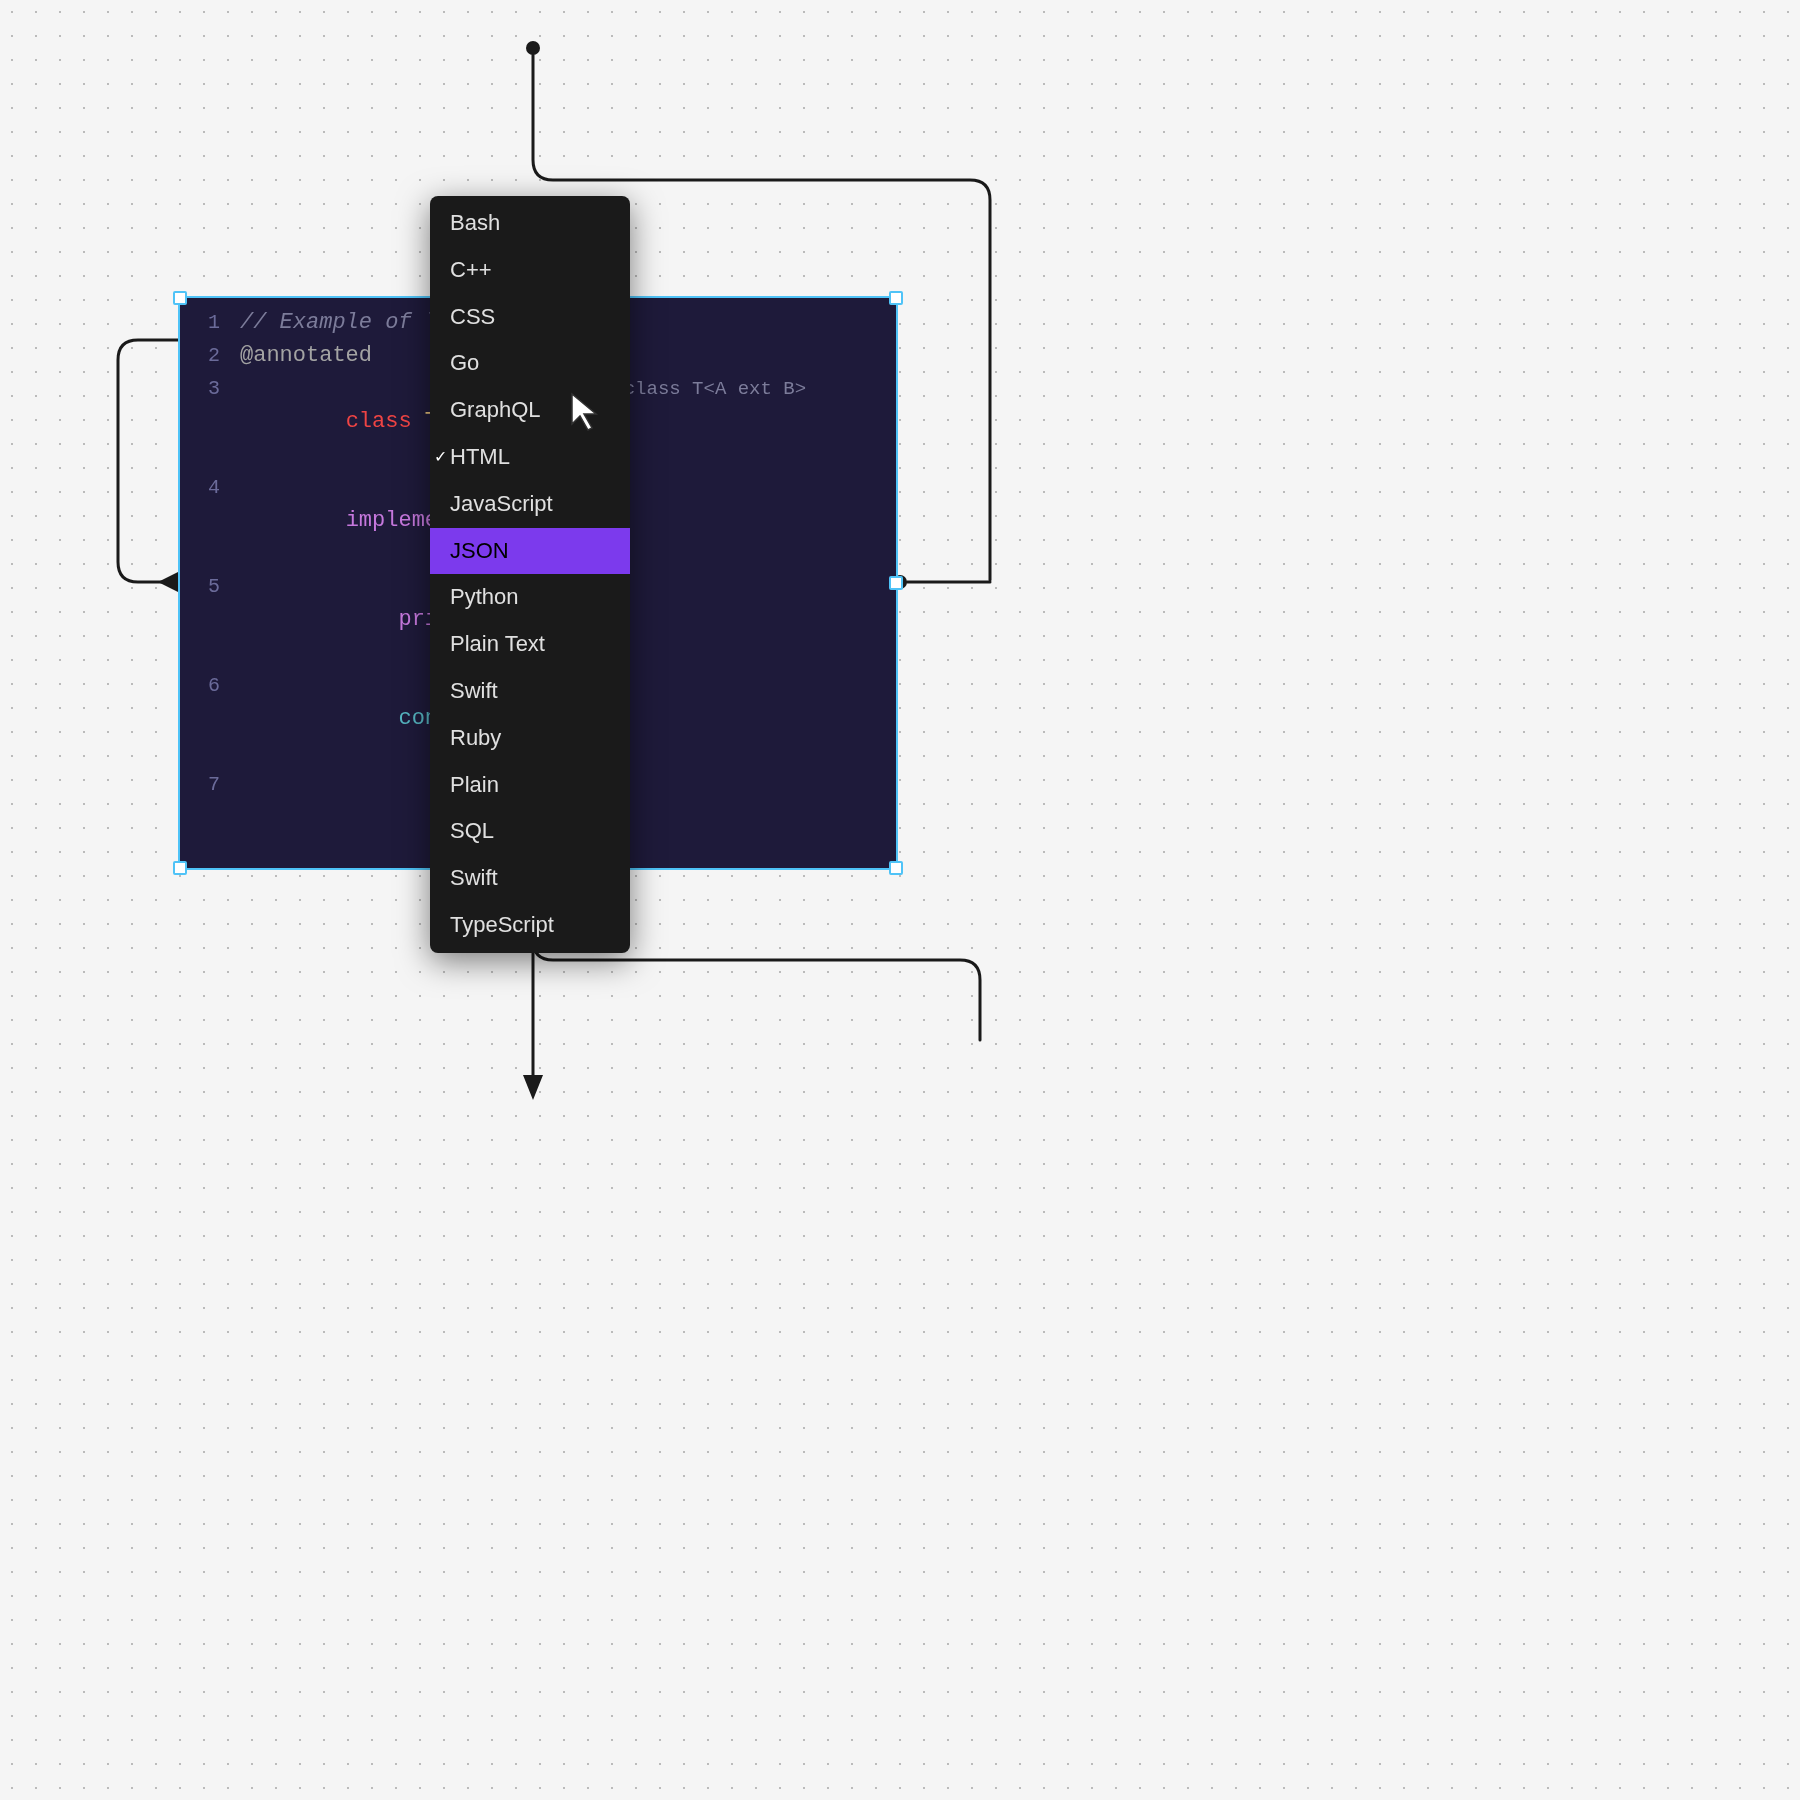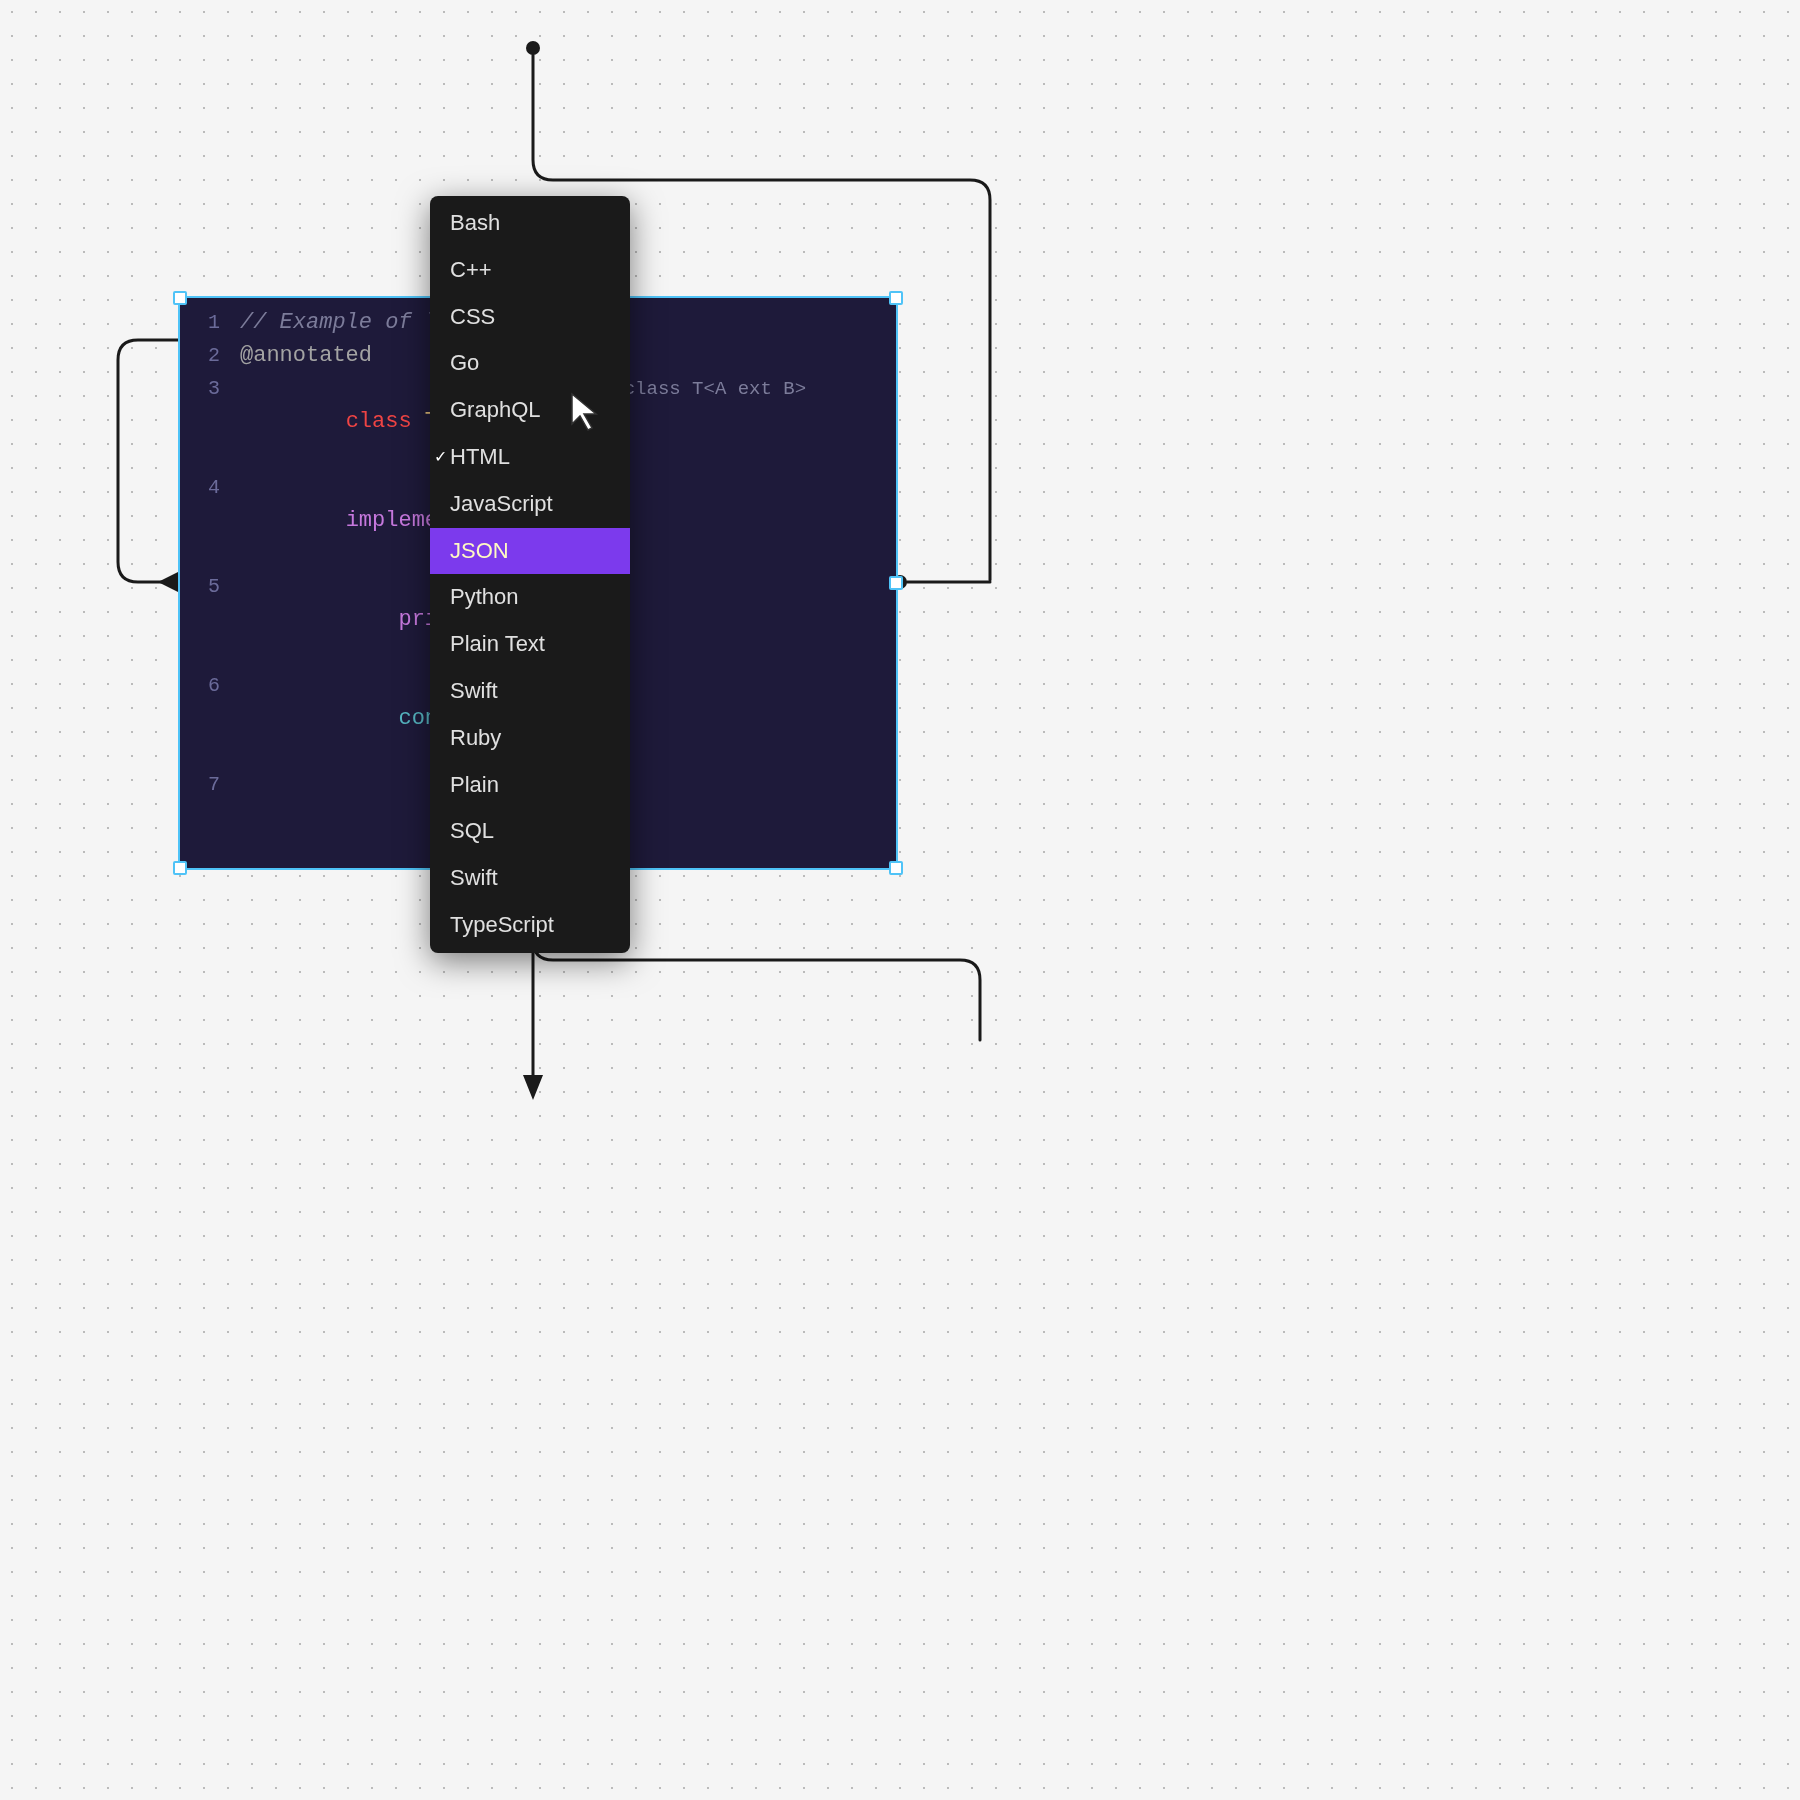--- a/index.html
+++ b/index.html
@@ -105,21 +105,21 @@
       padding: 8px 20px;
       font-size: 22px;
       color: #e0e0e0;
       cursor: pointer;
       position: relative;
       line-height: 1.4;
     }
 
     .menu-item.active {
       background: #7c3aed;
-      color: #fef9c3;
+      color: #000000;
       text-align: right;
     }
 
     .menu-item .check-mark {
       position: absolute;
       left: 4px;
       color: #fff;
       font-size: 16px;
     }
 

